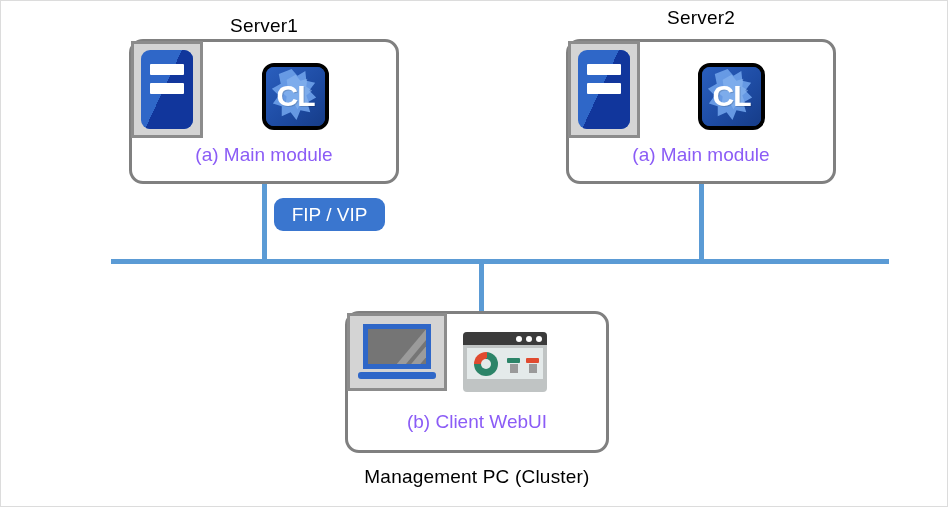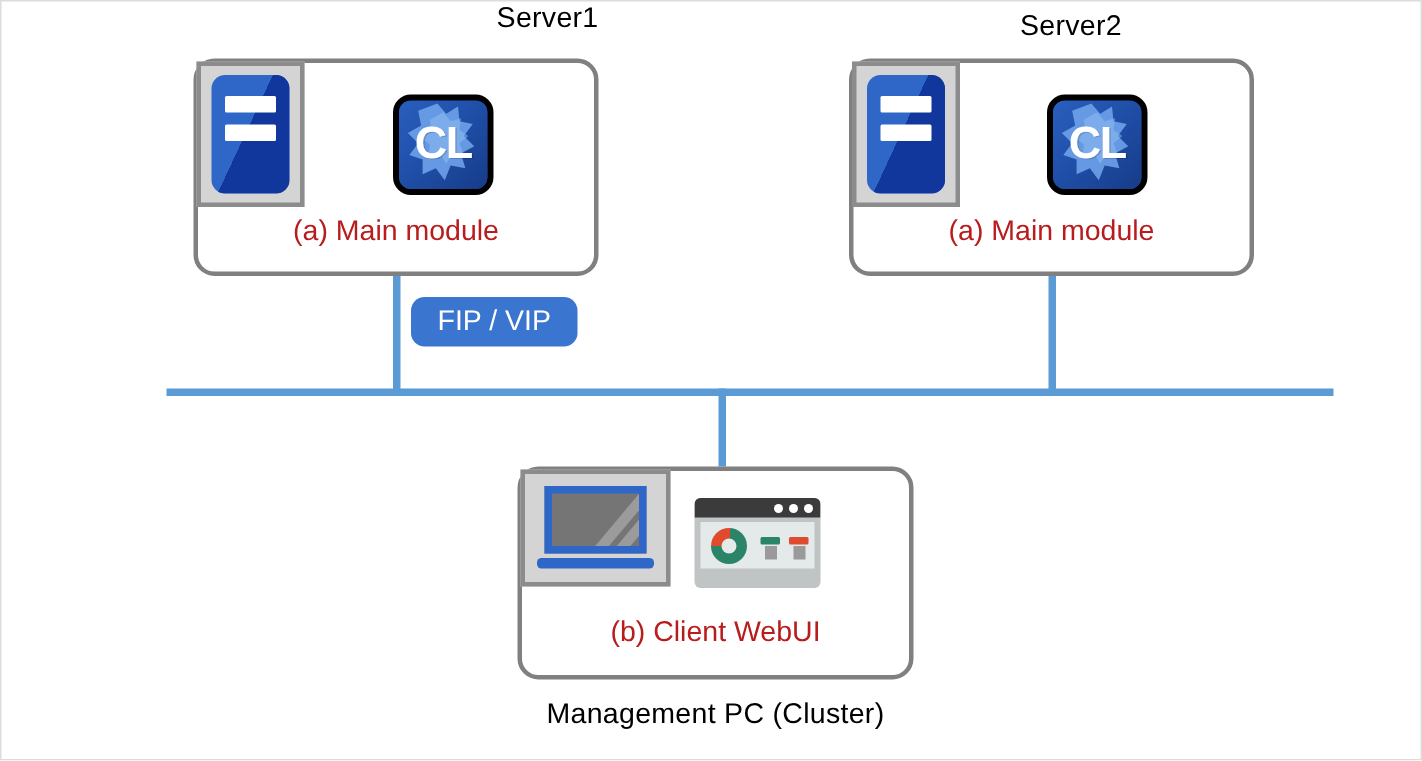--- a/index.html
+++ b/index.html
@@ -34,21 +34,21 @@
   .node-box {
     position: absolute;
     border: 3px solid #808080;
     border-radius: 14px;
     background: #ffffff;
     box-sizing: border-box;
   }
   .node-label {
     position: absolute;
     font-size: 19px;
-    color: #b91c1c;
+    color: #8b5cf6;
     white-space: nowrap;
   }
 
   
   .server-icon {
     position: absolute;
     width: 72px;
     height: 97px;
     background: #d4d4d4;
     border: 3px solid #8c8c8c;
@@ -249,21 +249,21 @@
     padding: 0 2px;
     box-sizing: border-box;
     z-index: 6;
   }
 </style>
 </head>
 <body>
 
 <div id="page">
 
-  <div class="caption" style="left:128px; top:1px; width:270px;text-align:right;">Server1</div>
+  <div class="caption" style="left:128px; top:14px; width:270px;">Server1</div>
 
   <div class="node-box" style="left:128px; top:38px; width:270px; height:145px;"></div>
 
   <div class="server-icon" style="left:130px; top:40px;">
     <div class="tower">
       <div class="shade"></div>
       <div class="bar b1"></div>
       <div class="bar b2"></div>
     </div>
   </div>
@@ -279,21 +279,21 @@
       </defs>
       <rect x="0" y="0" width="60" height="60" fill="url(#clg1)"></rect>
       <path d="M26 2 L32 9 L40 4 L41 14 L50 16 L44 24 L51 31 L42 36 L45 46 L35 44 L31 54 L25 46 L16 50 L16 40 L7 37 L13 29 L6 22 L15 17 L13 7 Z" fill="#6c9fe8" opacity="0.92"></path>
       <path d="M30 8 L35 14 L42 12 L41 20 L47 24 L41 29 L44 37 L36 36 L32 43 L28 36 L20 38 L21 30 L15 25 L22 21 L21 13 Z" fill="#8fbbf2" opacity="0.55"></path>
     </svg>
     <div class="cl-text">CL</div>
   </div>
 
   <div class="node-label" style="left:128px; top:143px; width:270px; text-align:center;">(a) Main module</div>
 
-  <div class="caption" style="left:578px; top:6px; width:270px;">Server2</div>
+  <div class="caption" style="left:565px; top:6px; width:270px;">Server2</div>
 
   <div class="node-box" style="left:565px; top:38px; width:270px; height:145px;"></div>
 
   <div class="server-icon" style="left:567px; top:40px;">
     <div class="tower">
       <div class="shade"></div>
       <div class="bar b1"></div>
       <div class="bar b2"></div>
     </div>
   </div>

